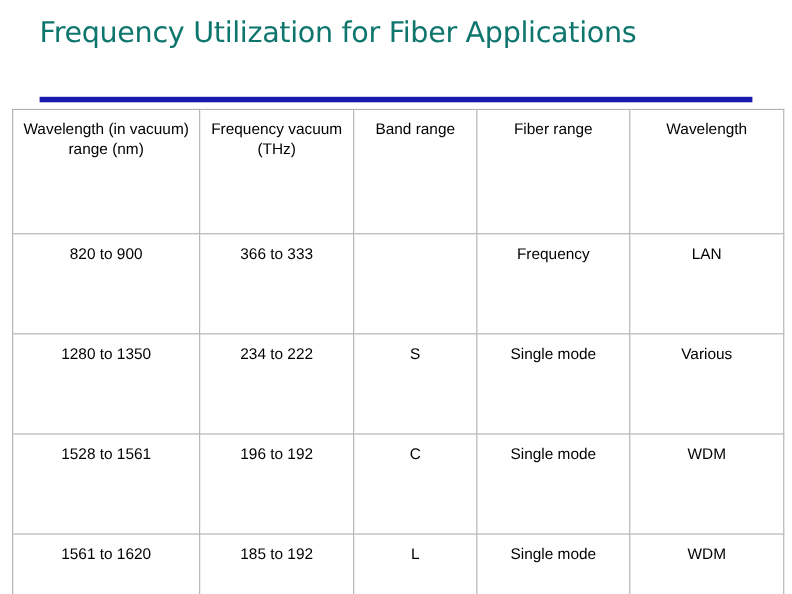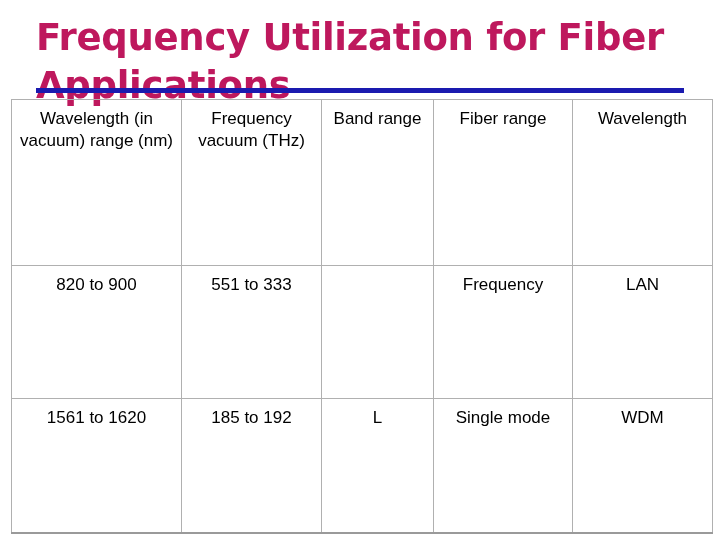--- a/index.html
+++ b/index.html
@@ -23,24 +23,24 @@
 
   
   #title-block {
     position: absolute;
     left: 36px;
     top: 14px;
     width: 640px;
   }
   #slide-title {
     font-family: "DejaVu Sans", sans-serif;
-    font-weight: bold;
-    font-size: 37px;
+    font-weight: normal;
+    font-size: 26px;
     line-height: 1.30;
-    color: #be185d;
+    color: #0f766e;
     letter-spacing: -0.3px;
     margin: 0;
     white-space: pre-wrap;
   }
 
   
   #title-rule {
     position: absolute;
     left: 36px;
     top: 88px;
@@ -62,21 +62,21 @@
     table-layout: fixed;
     width: 701px;
     height: 435px;
     border: 1px solid #b0b0b0;
   }
   table.data-table td {
     border: 1px solid #b0b0b0;
     vertical-align: top;
     padding: 8px 6px 0 6px;
     font-family: "Liberation Sans", sans-serif;
-    font-size: 17px;
+    font-size: 14px;
     line-height: 1.30;
     color: #000000;
     text-align: center;
   }
   tr.header-row td {
     height: 104px;
   }
   tr.body-row td {
     height: 82px;
   }
@@ -119,27 +119,41 @@
         <tr class="header-row">
           <td>Wavelength (in vacuum) range (nm)</td>
           <td>Frequency vacuum (THz)</td>
           <td class="align-left">Band range</td>
           <td>Fiber range</td>
           <td>Wavelength</td>
         </tr>
 
         <tr class="body-row">
           <td>820 to 900</td>
-          <td>551 to 333</td>
+          <td>366 to 333</td>
           <td></td>
           <td>Frequency</td>
           <td>LAN</td>
         </tr>
 
+        <tr class="body-row">
+          <td>1280 to 1350</td>
+          <td>234 to 222</td>
+          <td>S</td>
+          <td>Single mode</td>
+          <td>Various</td>
+        </tr>
 
+        <tr class="body-row">
+          <td>1528 to 1561</td>
+          <td>196 to 192</td>
+          <td>C</td>
+          <td>Single mode</td>
+          <td>WDM</td>
+        </tr>
 
         <tr class="body-row last">
           <td>1561 to 1620</td>
           <td>185 to 192</td>
           <td>L</td>
           <td>Single mode</td>
           <td>WDM</td>
         </tr>
       </tbody>
     </table>

